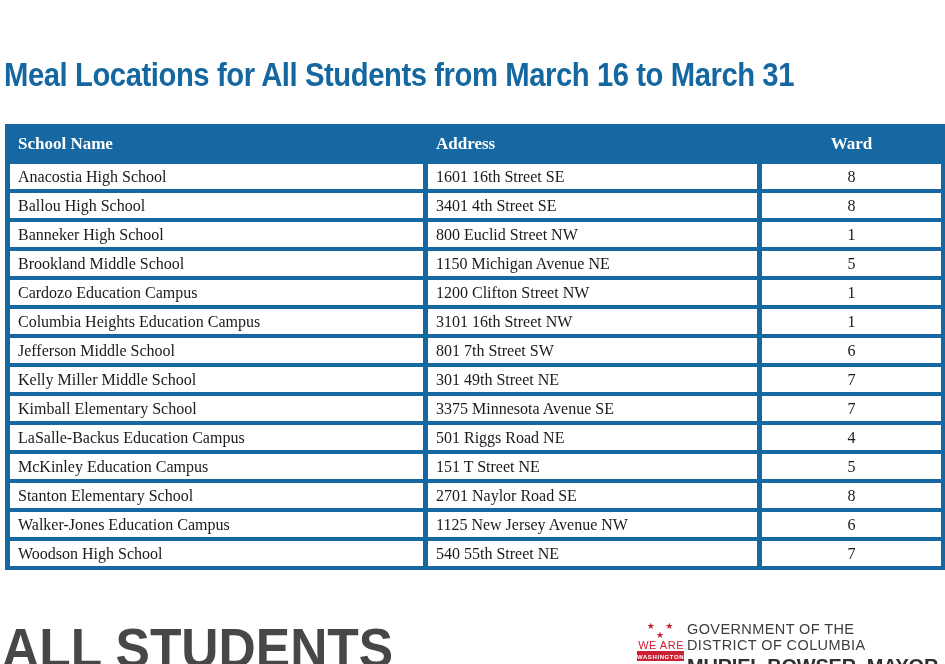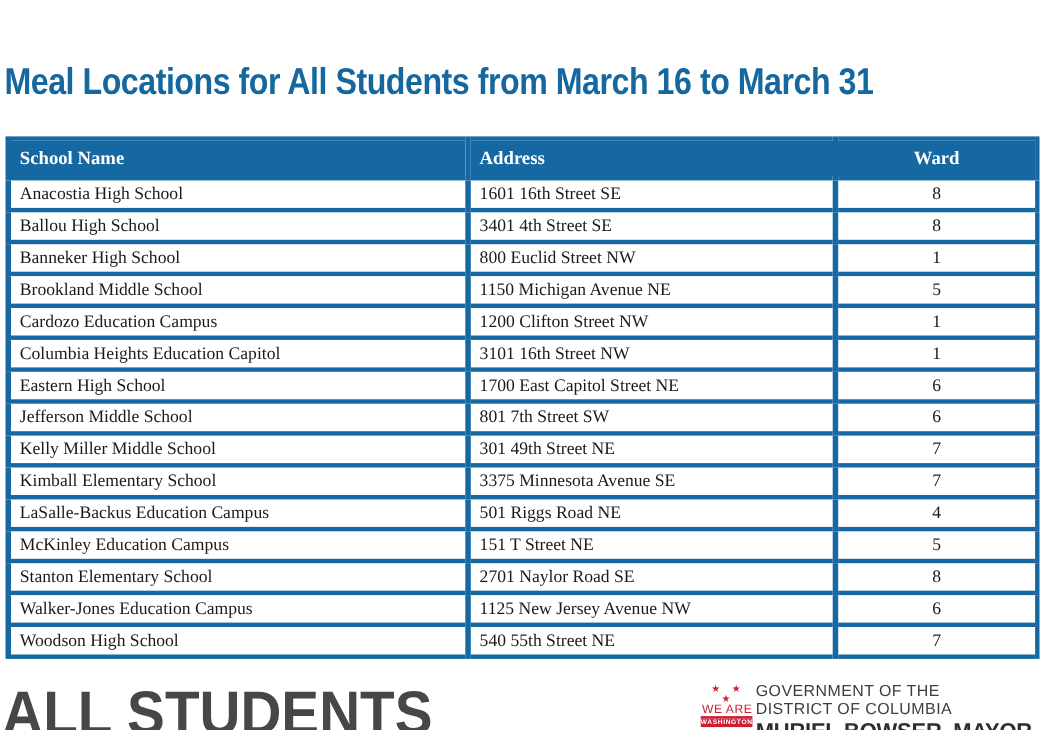--- a/index.html
+++ b/index.html
@@ -119,28 +119,23 @@
           <td>Brookland Middle School</td>
           <td>1150 Michigan Avenue NE</td>
           <td class="ward-col">5</td>
         </tr>
         <tr>
           <td>Cardozo Education Campus</td>
           <td>1200 Clifton Street NW</td>
           <td class="ward-col">1</td>
         </tr>
         <tr>
-          <td>Columbia Heights Education Capitol</td>
+          <td>Columbia Heights Education Campus</td>
           <td>3101 16th Street NW</td>
           <td class="ward-col">1</td>
-        </tr>
-        <tr>
-          <td>Eastern High School</td>
-          <td>1700 East Capitol Street NE</td>
-          <td class="ward-col">6</td>
         </tr>
         <tr>
           <td>Jefferson Middle School</td>
           <td>801 7th Street SW</td>
           <td class="ward-col">6</td>
         </tr>
         <tr>
           <td>Kelly Miller Middle School</td>
           <td>301 49th Street NE</td>
           <td class="ward-col">7</td>

